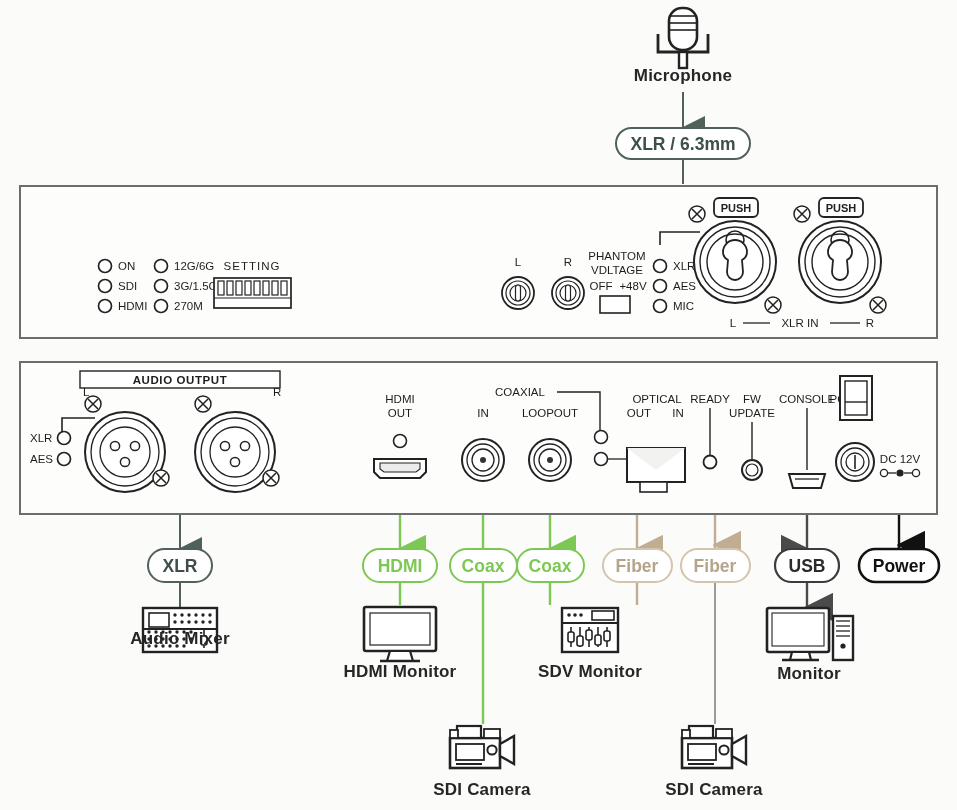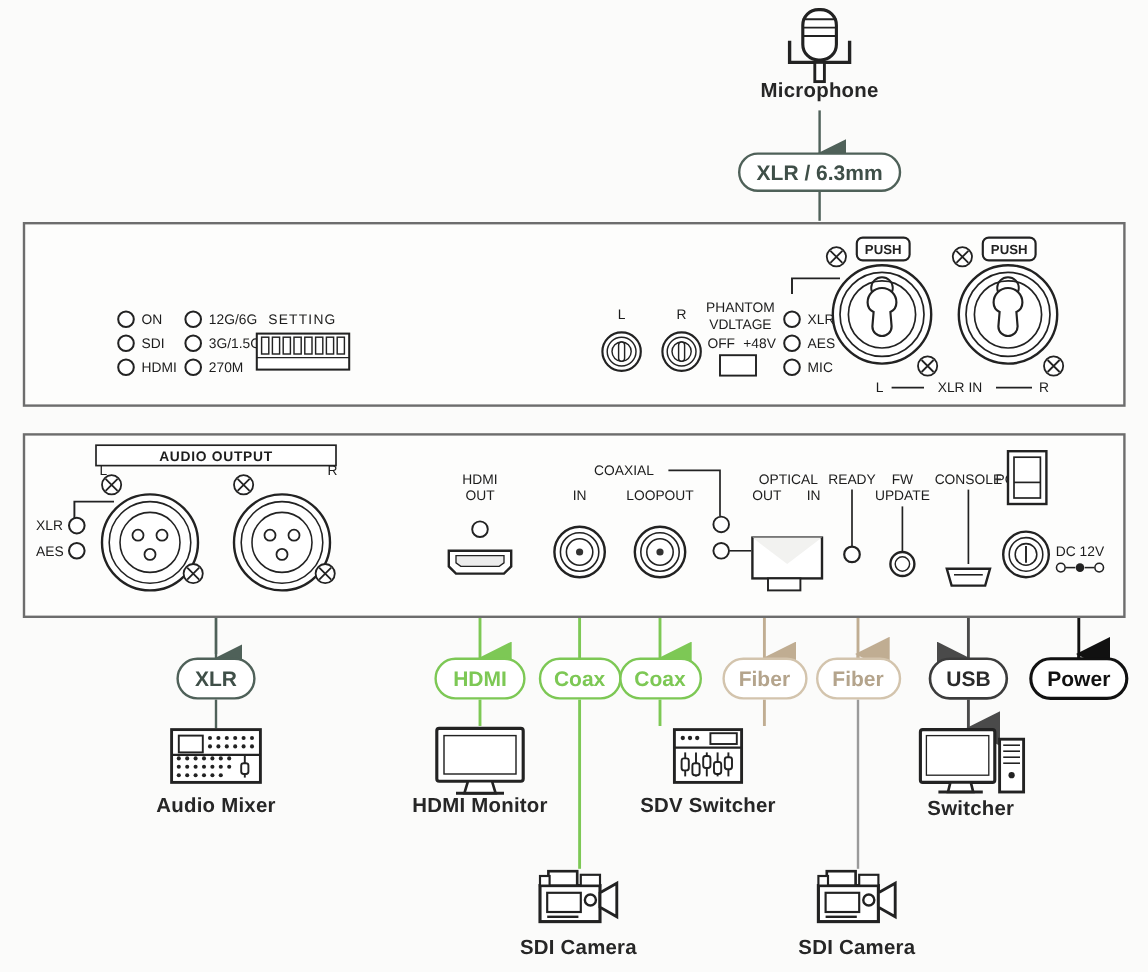--- a/index.html
+++ b/index.html
@@ -477,20 +477,20 @@
       <rect x="-25" y="-22" width="24" height="12" fill="#fff" stroke="#222" stroke-width="2.2"></rect>
       <rect x="-32" y="-18" width="8" height="8" fill="#fff" stroke="#222" stroke-width="1.8"></rect>
       <rect x="2" y="-19" width="16" height="9" fill="#fff" stroke="#222" stroke-width="1.8"></rect>
       <path d="M18,-4 L32,-12 L32,16 L18,8 Z" fill="#fff" stroke="#222" stroke-width="2.4"></path>
       <rect x="-26" y="-4" width="28" height="16" fill="#fff" stroke="#222" stroke-width="1.8"></rect>
       <circle cx="10" cy="2" r="4.6" fill="#fff" stroke="#222" stroke-width="2"></circle>
       <line x1="-26" y1="16" x2="0" y2="16" stroke="#222" stroke-width="2"></line>
     </g>
   </svg>
 
-  <div class="lbl devname" style="left:180px;top:662px;text-align:center;">Audio Mixer</div>
+  <div class="lbl devname" style="left:180px;top:629px;text-align:center;">Audio Mixer</div>
   <div class="lbl devname" style="left:400px;top:662px;text-align:center;">HDMI Monitor</div>
-  <div class="lbl devname" style="left:590px;top:662px;">SDV Switcher</div>
-  <div class="lbl devname" style="left:809px;top:664px;">Switcher</div>
+  <div class="lbl devname" style="left:590px;top:662px;">SDV Monitor</div>
+  <div class="lbl devname" style="left:809px;top:664px;">Monitor</div>
   <div class="lbl devname" style="left:482px;top:780px;">SDI Camera</div>
   <div class="lbl devname" style="left:714px;top:780px;">SDI Camera</div>
 
 </div>
 
 </body></html>

